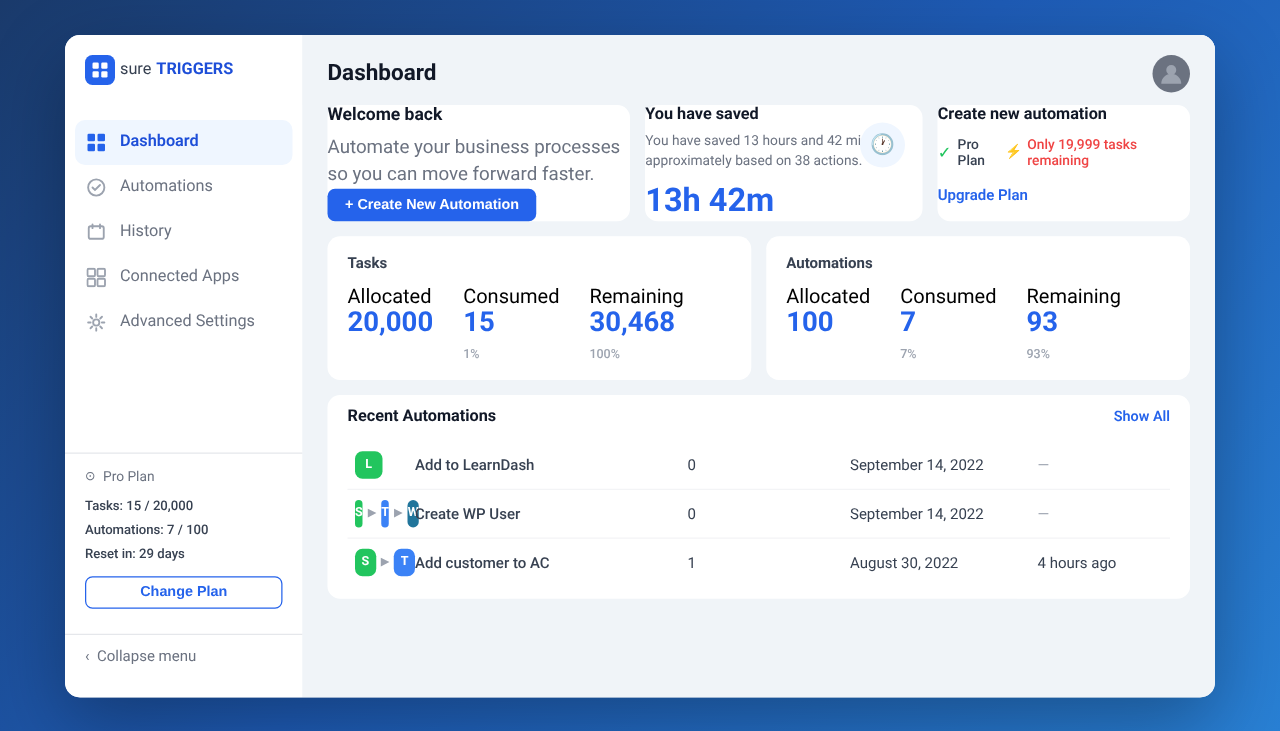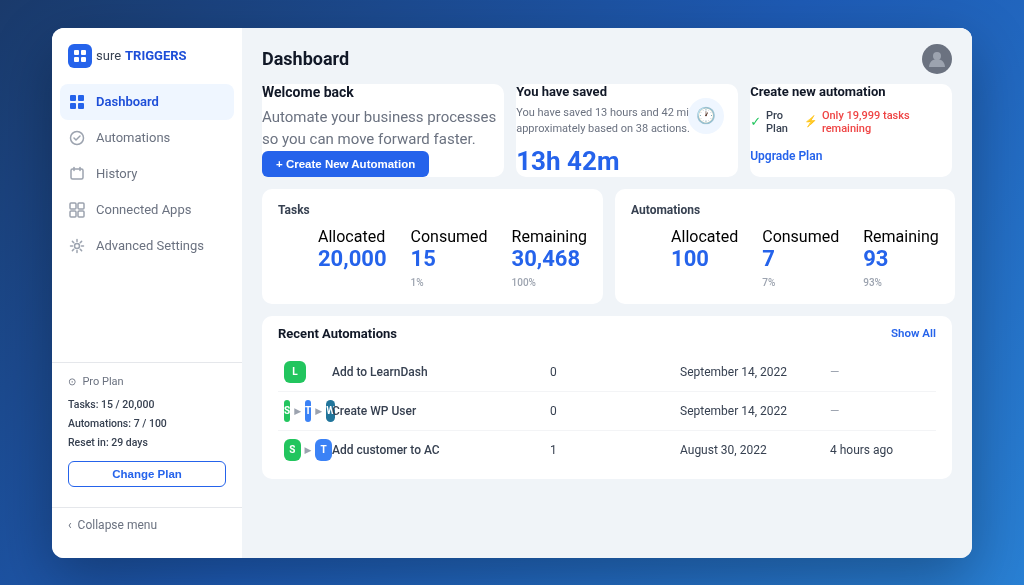--- a/index.html
+++ b/index.html
@@ -27,21 +27,21 @@
       width: 190px;
       background: #fff;
       display: flex;
       flex-direction: column;
       padding: 16px 0;
       flex-shrink: 0;
     }
     .sidebar-logo {
       display: flex;
       align-items: center;
-      padding: 0 16px 16px;
+      padding: 0 16px 28px;
       gap: 4px;
     }
     .logo-icon {
       width: 24px;
       height: 24px;
       background: #2563eb;
       border-radius: 6px;
       display: flex;
       align-items: center;
       justify-content: center;
@@ -226,21 +226,21 @@
       gap: 12px;
       padding: 0 20px 12px;
     }
     .stat-card {
       background: #fff;
       border-radius: 10px;
       padding: 14px 16px;
       flex: 1;
     }
     .stat-card h4 { font-size: 12px; font-weight: 700; color: #374151; margin-bottom: 10px; }
-    .stat-cols { display: flex; gap: 24px; margin-left: 40px; }
+    .stat-cols { display: flex; gap: 24px; }
     .stat-value { font-size: 22px; font-weight: 700; color: #2563eb; }
     .stat-percent { font-size: 10px; color: #9ca3af; font-weight: 500; }
     
     .recent-section {
       background: #fff;
       border-radius: 10px;
       margin: 0 20px 12px;
       padding: 10px 16px;
     }
     .recent-header {

